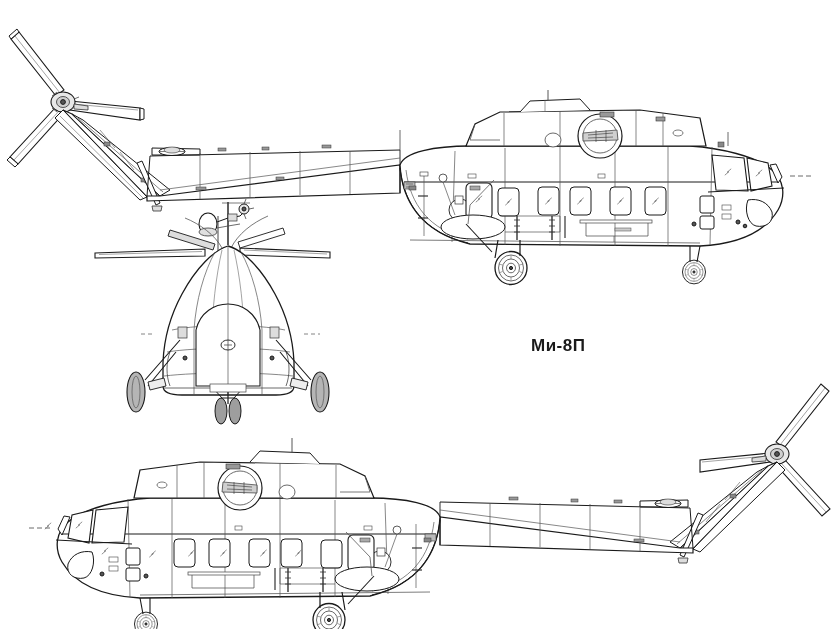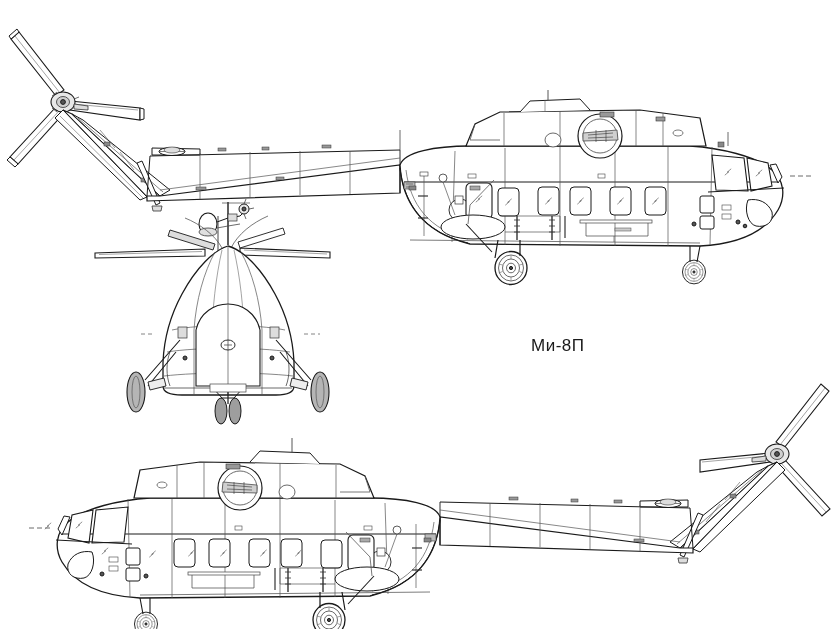--- a/index.html
+++ b/index.html
@@ -23,21 +23,21 @@
   }
   #drawing {
     position: absolute;
     left: 0; top: 0;
     width: 840px;
     height: 629px;
   }
   .lbl {
     position: absolute;
     font-family: "Liberation Sans", sans-serif;
-    font-weight: normal;
+    font-weight: bold;
     font-size: 17px;
     color: #1a1a1a;
     letter-spacing: 0.5px;
     white-space: nowrap;
   }
   #model-label {
     left: 531px;
     top: 336px;
   }
 </style>

